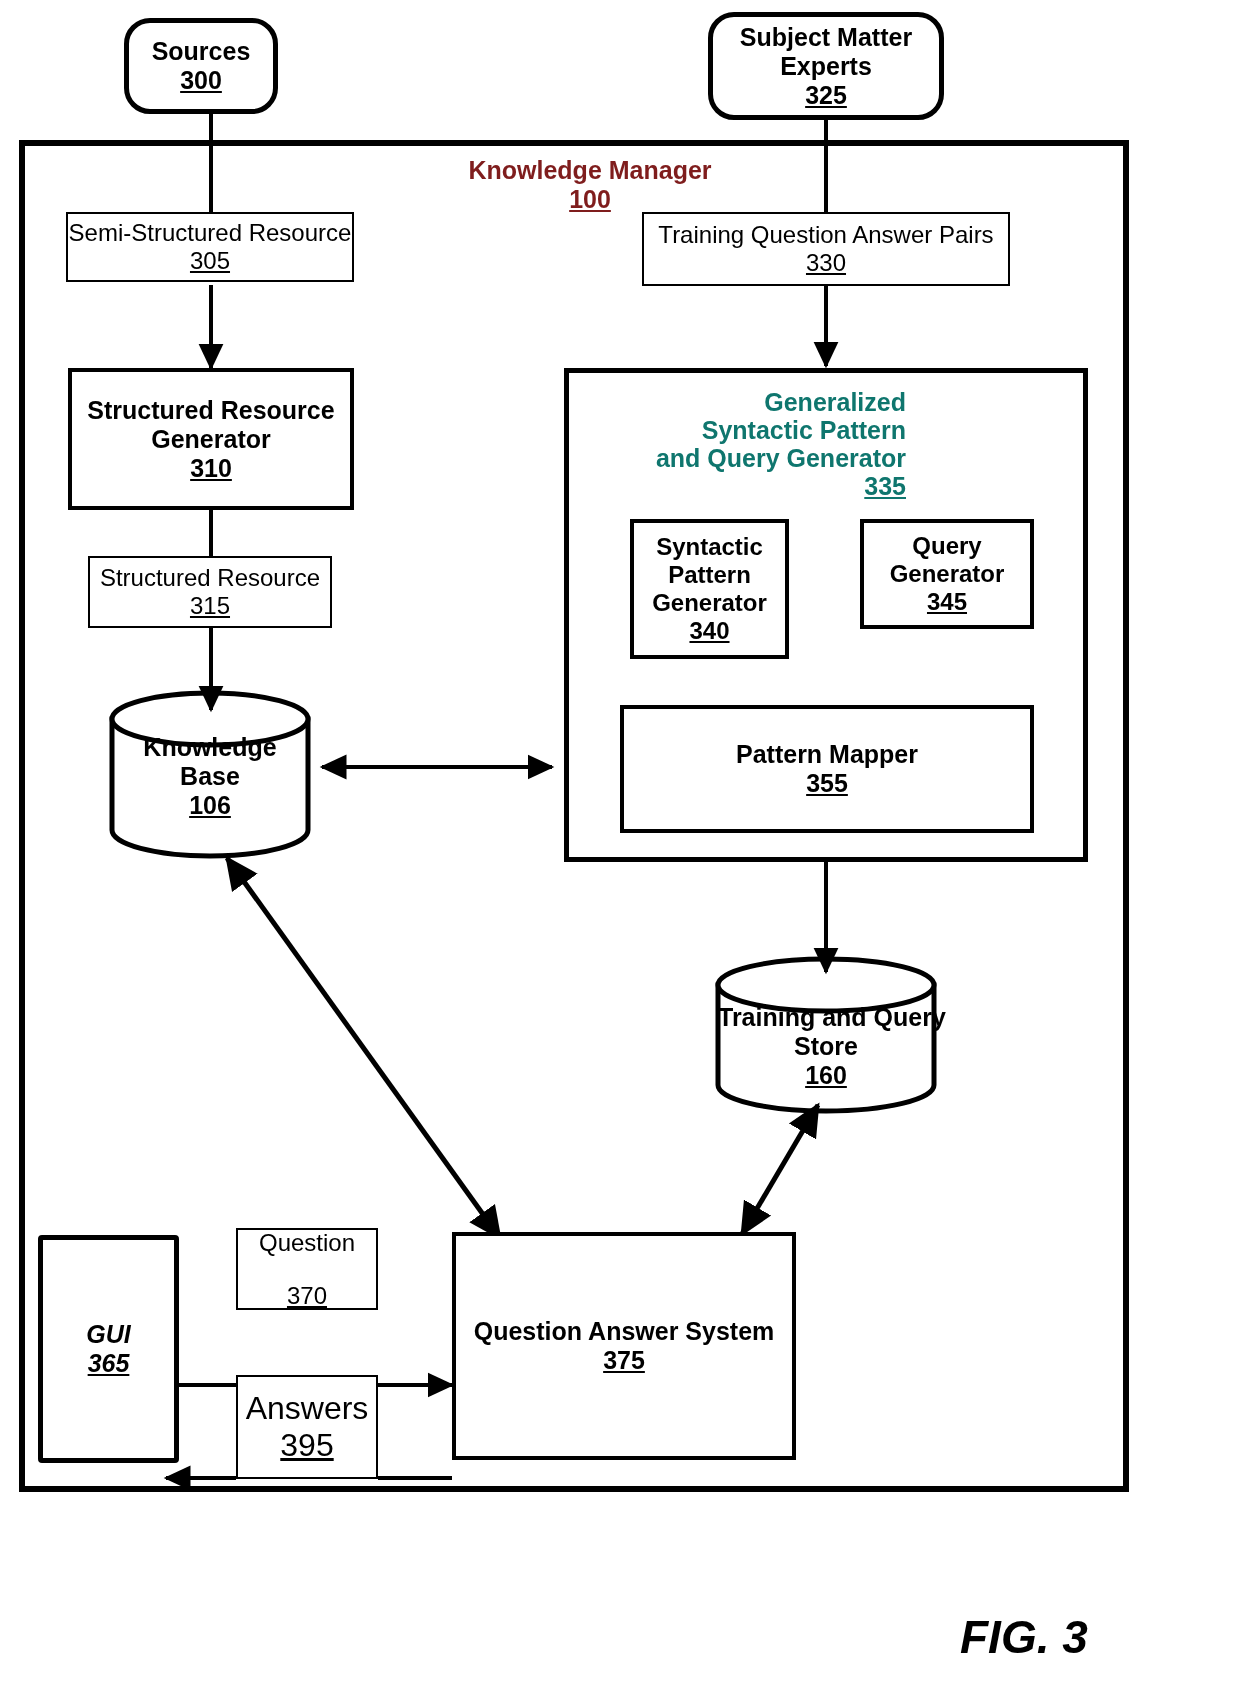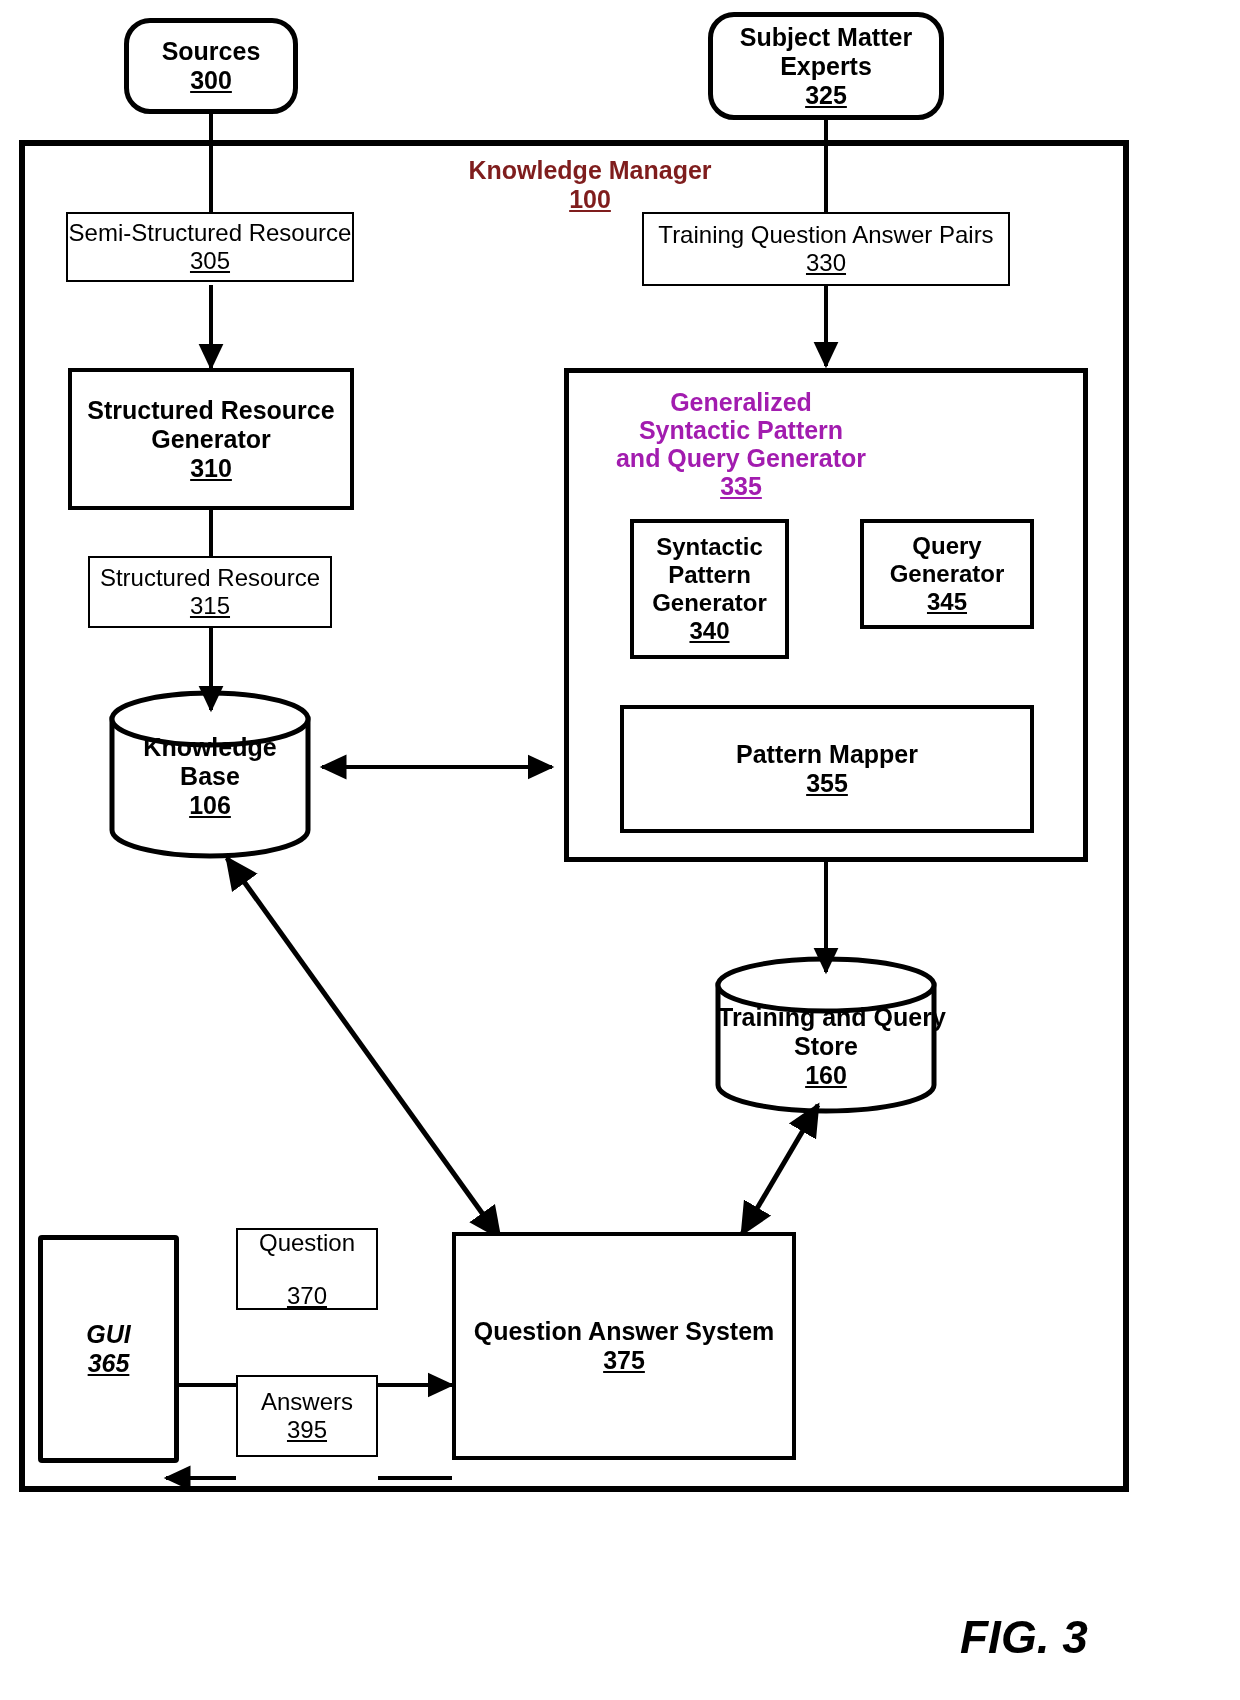--- a/index.html
+++ b/index.html
@@ -44,22 +44,22 @@
     text-decoration: underline;
     text-underline-offset: 2px;
   }
   .label-free {
     position: absolute;
     color: #7f1d1d;
     text-align: center;
   }
   .title-left {
     position: absolute;
-    color: #a21caf;
-    text-align: center;
+    color: #0f766e;
+    text-align: right;
     font-weight: bold;
     line-height: 1.12;
   }
   .figlabel {
     position: absolute;
     font-style: italic;
     font-weight: bold;
     color: #000;
     font-family: "Liberation Sans", sans-serif;
   }
@@ -135,21 +135,21 @@
     <line x1="452" y1="1478" x2="378" y2="1478" stroke="#000" stroke-width="4"></line>
 
     <line x1="236" y1="1478" x2="166" y2="1478" stroke="#000" stroke-width="4" marker-end="url(#arrowEnd)"></line>
   </svg>
 
   <div class="label-free" style="left:380px; top:156px; width:420px; font-size:25px; font-weight:bold;">
     <div>Knowledge Manager</div>
     <div class="num">100</div>
   </div>
 
-  <div class="node thick rounded bold" style="left:124px; top:18px; width:174px; height:96px; font-size:25px; border-width:5px;">
+  <div class="node thick rounded bold" style="left:124px; top:18px; width:154px; height:96px; font-size:25px; border-width:5px;">
     <div>Sources</div>
     <div class="num">300</div>
   </div>
 
   <div class="node thick rounded bold" style="left:708px; top:12px; width:236px; height:108px; font-size:25px; border-width:5px;text-align:right;">
     <div>Subject Matter</div>
     <div>Experts</div>
     <div class="num">325</div>
   </div>
 
@@ -221,21 +221,21 @@
   <div class="node thick rounded bold" style="left:38px; top:1235px; width:141px; height:228px; font-size:25px; border-width:5px; border-radius:4px;font-style:italic;">
     <div>GUI</div>
     <div class="num">365</div>
   </div>
 
   <div class="node thin reg" style="left:236px; top:1228px; width:142px; height:82px; font-size:24px;gap:25px;">
     <div>Question</div>
     <div class="num">370</div>
   </div>
 
-  <div class="node thin reg" style="left:236px; top:1375px; width:142px; height:82px; font-size:24px;">
+  <div class="node thin reg" style="left:236px; top:1375px; width:142px; height:104px; font-size:32px;">
     <div>Answers</div>
     <div class="num">395</div>
   </div>
 
   <div class="node thick bold" style="left:452px; top:1232px; width:344px; height:228px; font-size:25px;">
     <div>Question Answer System</div>
     <div class="num">375</div>
   </div>
 
   <div class="figlabel" style="left:960px; top:1610px; font-size:46px;">FIG. 3</div>

